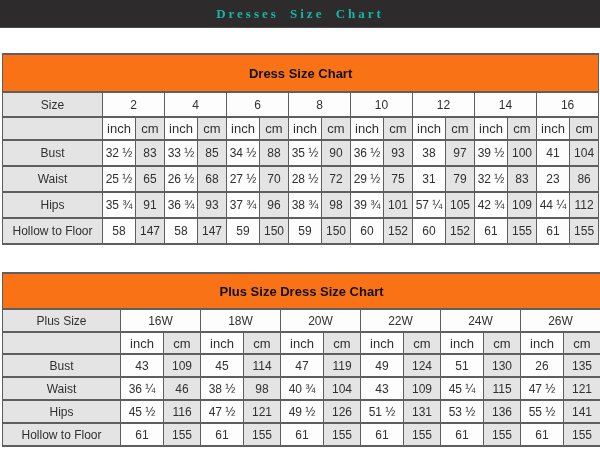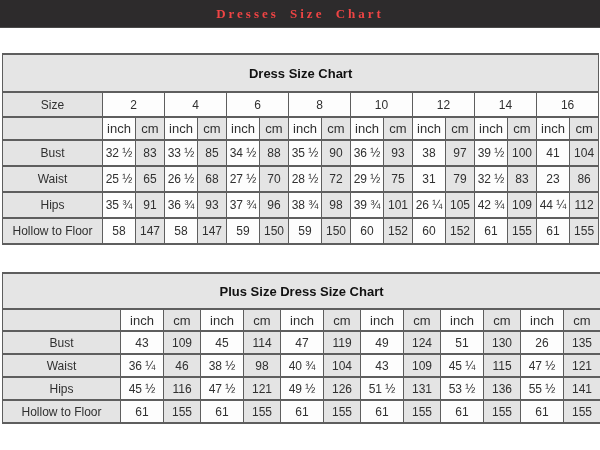--- a/index.html
+++ b/index.html
@@ -6,21 +6,21 @@
   html, body {
     width: 600px; height: 450px;
     background: #ffffff;
     font-family: "Liberation Sans", sans-serif;
     overflow: hidden;
   }
   
   .title-bar {
     width: 600px; height: 28px;
     background: #2d2b2c;
-    color: #ef4444;
+    color: #14b8a6;
     font-family: "Liberation Serif", serif;
     font-weight: bold;
     font-size: 13px;
     letter-spacing: 3px;
     word-spacing: 5px;
     text-align: center;
     line-height: 28px;
     border-bottom: 1px solid #4a4a4a;
   }
   
@@ -40,21 +40,21 @@
     font-size: 12px;
     background: #fdfdfd;
     overflow: hidden;
     white-space: nowrap;
   }
   td.gray  { background: #e4e4e4; }
   tr.title-row td {
     font-weight: bold;
     font-size: 13px;
     color: #111111;
-    background: #e5e5e5;
+    background: #f97316;
   }
   .t1 { margin-top: 25px; }
   .t2 { margin-top: 27px; }
   .t1 tr.title-row { height: 38px; }
   .t1 tr.size-row  { height: 25px; }
   .t1 tr.unit-row  { height: 23px; }
   .t1 tr.data-row  { height: 26px; }
   .t2 tr.title-row { height: 36px; padding-left: 36px; }
   .t2 tr.size-row  { height: 23px; }
   .t2 tr.unit-row  { height: 22px; }
@@ -169,21 +169,21 @@
         <td>35 ¾</td>
         <td class="gray">91</td>
         <td>36 ¾</td>
         <td class="gray">93</td>
         <td>37 ¾</td>
         <td class="gray">96</td>
         <td>38 ¾</td>
         <td class="gray">98</td>
         <td>39 ¾</td>
         <td class="gray">101</td>
-        <td>26 ¼</td>
+        <td>57 ¼</td>
         <td class="gray">105</td>
         <td>42 ¾</td>
         <td class="gray">109</td>
         <td>44 ¼</td>
         <td class="gray">112</td>
       </tr>
       <tr class="data-row">
         <td class="gray">Hollow to Floor</td>
         <td>58</td>
         <td class="gray">147</td>
@@ -218,20 +218,29 @@
       <col class="c-cm">
       <col class="c-inch">
       <col class="c-cm">
       <col class="c-inch">
       <col class="c-cm">
     </colgroup>
     <tbody>
       <tr class="title-row">
         <td colspan="13">Plus Size Dress Size Chart</td>
       </tr>
+      <tr class="size-row">
+        <td class="gray">Plus Size</td>
+        <td colspan="2">16W</td>
+        <td colspan="2">18W</td>
+        <td colspan="2">20W</td>
+        <td colspan="2">22W</td>
+        <td colspan="2">24W</td>
+        <td colspan="2">26W</td>
+      </tr>
       <tr class="unit-row">
         <td class="gray"></td>
         <td>inch</td>
         <td class="gray">cm</td>
         <td>inch</td>
         <td class="gray">cm</td>
         <td>inch</td>
         <td class="gray">cm</td>
         <td>inch</td>
         <td class="gray">cm</td>

